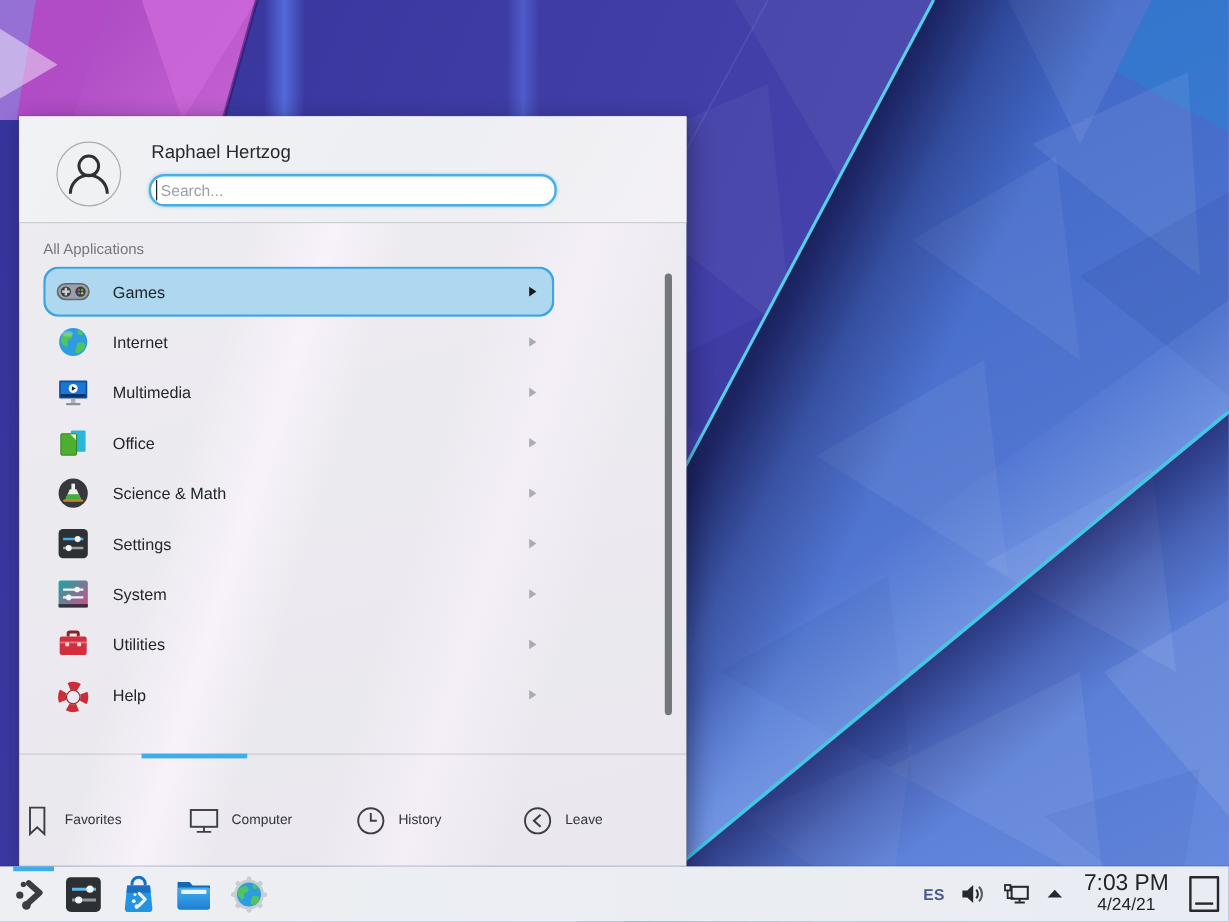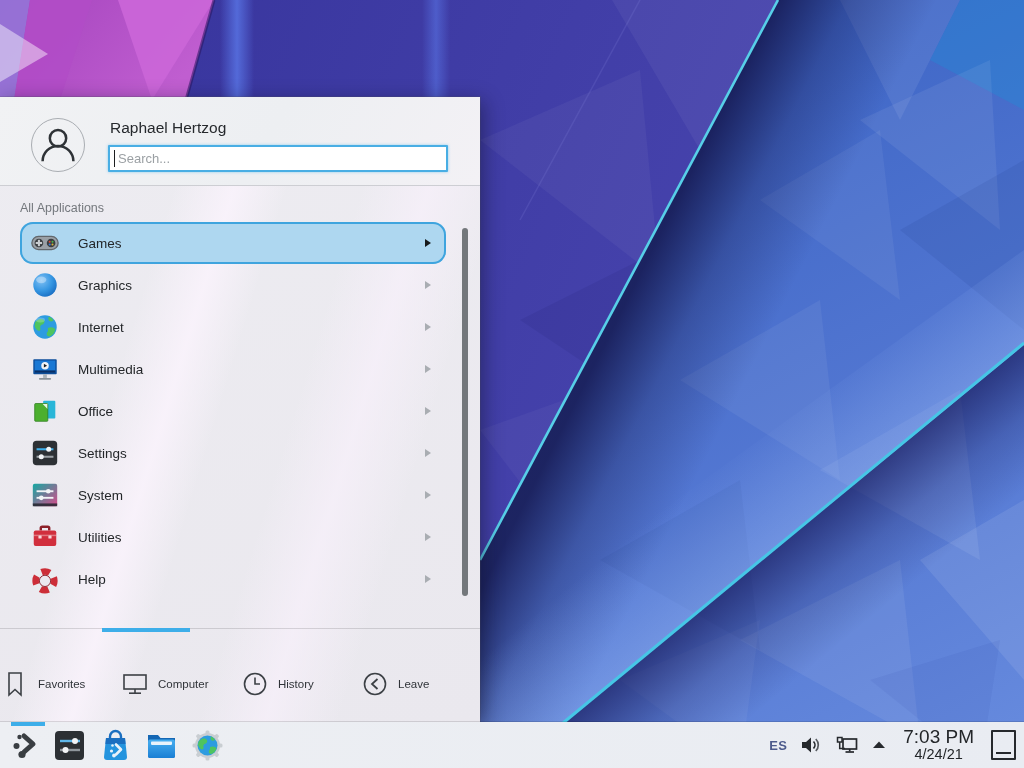--- a/index.html
+++ b/index.html
@@ -5,42 +5,42 @@
   * { margin:0; padding:0; box-sizing:border-box; }
   html,body { width:1024px; height:768px; overflow:hidden; }
   .screen {
     position:relative; width:1024px; height:768px; overflow:hidden;
     font-family:"Liberation Sans", sans-serif; -webkit-font-smoothing:antialiased;
   }
   .wallpaper { position:absolute; inset:0; width:1024px; height:768px; display:block; }
 
   
   .menu {
-    position:absolute; left:0; top:97px; width:480px; height:625px;
+    position:absolute; left:16px; top:97px; width:556px; height:625px;
     background:
       linear-gradient(107deg, rgba(255,255,255,0) 30%, rgba(250,243,252,0.85) 39%, rgba(250,243,252,0) 47%),
       linear-gradient(107deg, rgba(255,255,255,0) 58%, rgba(247,240,250,0.75) 68%, rgba(247,240,250,0) 79%),
       linear-gradient(165deg, #edecf1 0%, #eae8ee 100%);
     box-shadow: 4px 4px 18px rgba(15,15,40,0.45), 0 0 0 1px rgba(90,90,110,0.25);
     z-index:2;
   }
   .menu-header {
     position:absolute; left:0; top:0; right:0; height:89px;
     background:linear-gradient(120deg,#f1f2f4 0%,#edeff2 55%,#f3f1f5 100%);
     border-bottom:1px solid #cdced3;
   }
   .avatar {
     position:absolute; left:31px; top:21px; width:54px; height:54px; border-radius:50%;
     border:1px solid #a9adb2; background:transparent;
   }
   .user-name { position:absolute; left:110px; top:22px; font-size:15.5px; color:#26292d; }
   .search-wrap { position:absolute; left:108px; top:48px; width:340px; height:27px; }
   .search-input {
     width:100%; height:100%; background:#ffffff;
-    border:2px solid #49aee4; border-radius:1px;
+    border:2px solid #49aee4; border-radius:13px;
     box-shadow:0 0 3px rgba(61,174,233,0.55);
     font-family:"Liberation Sans", sans-serif; font-size:13px; color:#232629;
     padding-left:8px; outline:none;
   }
   .search-input::placeholder { color:#9ba0a4; }
   .text-caret { position:absolute; left:6px; top:5px; width:1px; height:17px; background:#1c1e20; }
 
   .section-label { position:absolute; left:20px; top:104px; font-size:12.5px; color:#74787d; }
 
   .menu-list { position:absolute; left:20px; top:125px; width:426px; height:406px; overflow:hidden; }
@@ -199,37 +199,20 @@
             <circle cx="21" cy="14.6" r="1.1" fill="#d84a3a"></circle>
             <circle cx="24" cy="14.6" r="1.1" fill="#49b44a"></circle>
             <circle cx="21" cy="17.5" r="1.1" fill="#3f7fd8"></circle>
             <circle cx="24" cy="17.5" r="1.1" fill="#d8b23a"></circle>
           </svg>
         </span>
         <span class="cat-label">Games</span>
         <span class="arrow"></span>
       </div>
 
-      <div class="menu-item">
-        <span class="cat-icon">
-          <svg viewBox="0 0 32 32">
-            <defs>
-                <radialGradient id="sph" cx="35%" cy="30%" r="75%">
-              <stop offset="0" stop-color="#7fc0f4"></stop>
-                  <stop offset="0.6" stop-color="#3596e2"></stop>
-                  <stop offset="1" stop-color="#1a6fc4"></stop>
-            </radialGradient>
-              </defs>
-            <circle cx="16" cy="16" r="12.5" fill="url(#sph)"></circle>
-            <ellipse cx="12" cy="10.5" rx="5.5" ry="3.5" fill="#ffffff" opacity="0.35"></ellipse>
-          </svg>
-        </span>
-        <span class="cat-label">Graphics</span>
-        <span class="arrow"></span>
-      </div>
 
       <div class="menu-item">
         <span class="cat-icon">
           <svg viewBox="0 0 32 32">
             <circle cx="16" cy="16" r="12.5" fill="#2d9ce0"></circle>
             <path d="M6,10 q4,-4 8,-2 q3,2 0,5 q-4,1 -3,4 q1,3 -2,3 q-3,-1 -4,-5 q0,-3 1,-5z" fill="#4fc45f"></path>
             <path d="M19,17 q5,-2 8,1 q-1,6 -6,8 q-4,0 -3,-4 q2,-2 1,-5z" fill="#4fc45f"></path>
             <path d="M20,5 q4,1 5,4 q-3,2 -5,0 q-1,-3 0,-4z" fill="#4fc45f"></path>
             <ellipse cx="11" cy="8.5" rx="5" ry="2.6" fill="#ffffff" opacity="0.22"></ellipse>
           </svg>
@@ -260,20 +243,33 @@
             <rect x="14" y="5" width="13" height="19" rx="1" fill="#29b6d8"></rect>
             <rect x="5" y="8" width="14" height="19" rx="1" fill="#4caf2e"></rect>
             <polygon points="13,8 19,8 19,14" fill="#e8f6e4"></polygon>
             <rect x="5" y="8" width="14" height="19" rx="1" fill="none" stroke="#2e7d1f" stroke-width="0.8"></rect>
           </svg>
         </span>
         <span class="cat-label">Office</span>
         <span class="arrow"></span>
       </div>
 
+      <div class="menu-item">
+        <span class="cat-icon">
+          <svg viewBox="0 0 32 32">
+            <circle cx="16" cy="16" r="13" fill="#36383c"></circle>
+            <rect x="14.4" y="7.5" width="3.2" height="5.5" fill="#eef0f2"></rect>
+            <polygon points="13,12.5 19,12.5 23,21.5 9,21.5" fill="#eef0f2"></polygon>
+            <polygon points="11,17 21,17 23,21.5 9,21.5" fill="#3fae3a"></polygon>
+            <rect x="7" y="21.5" width="18" height="2.2" rx="1" fill="#c9862b"></rect>
+          </svg>
+        </span>
+        <span class="cat-label">Science &amp; Math</span>
+        <span class="arrow"></span>
+      </div>
 
       <div class="menu-item">
         <span class="cat-icon">
           <svg viewBox="0 0 32 32">
             <rect x="3" y="3" width="26" height="26" rx="4" fill="#2d3135"></rect>
             <line x1="7" y1="12" x2="25" y2="12" stroke="#3daee9" stroke-width="2.2"></line>
             <circle cx="20" cy="12" r="2.7" fill="#f2f4f6"></circle>
             <line x1="7" y1="20" x2="25" y2="20" stroke="#9aa0a5" stroke-width="2.2"></line>
             <circle cx="12" cy="20" r="2.7" fill="#f2f4f6"></circle>
           </svg>

